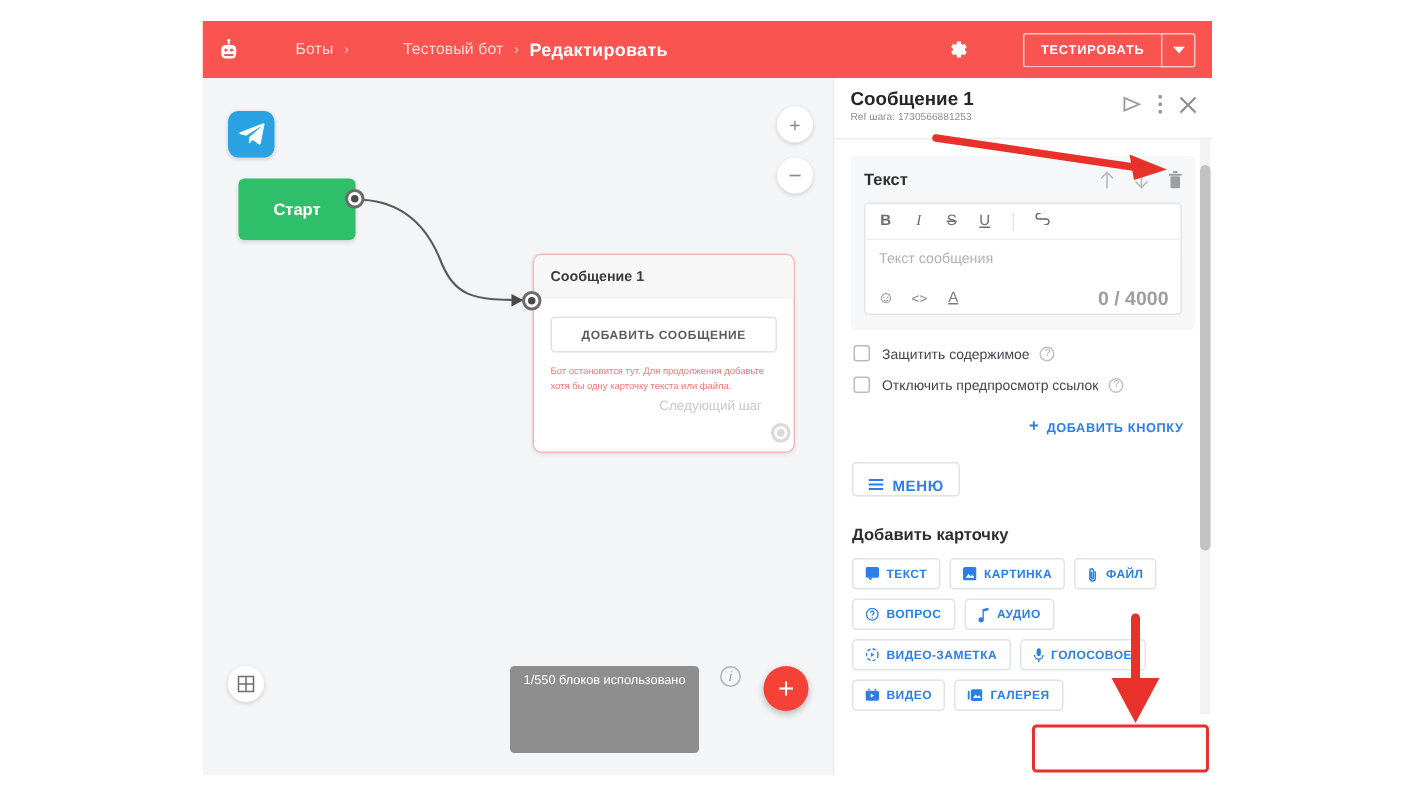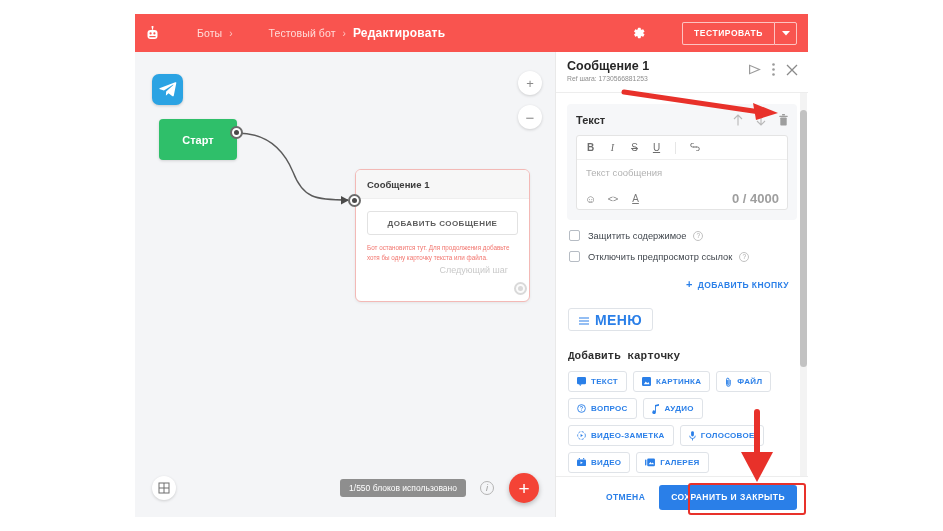--- a/index.html
+++ b/index.html
@@ -160,23 +160,23 @@
     position: absolute; right: 13px;
     width: 24px; height: 24px; border-radius: 50%;
     background: #ffffff; box-shadow: 0 1px 3px rgba(0,0,0,.16);
     display: flex; align-items: center; justify-content: center;
     color: #8a8a8a; font-size: 13px; cursor: pointer; user-select: none;
   }
   .zoom-in { top: 19px; }
   .zoom-out { top: 53px; font-size: 15px; }
 
   .canvas-bottom {
-    position: absolute; left: 0; bottom: 0;
+    position: absolute; left: 0; bottom: 15px;
     width: 420px; height: 58px;
-    display: flex; align-items: center;
+    display: flex; 
   }
   .grid-btn {
     margin-left: 17px; width: 24px; height: 24px; border-radius: 50%;
     background: #ffffff; box-shadow: 0 1px 3px rgba(0,0,0,.16);
     display: flex; align-items: center; justify-content: center;
     cursor: pointer;
   }
   .blocks-pill {
     margin-left: auto;
     background: #8e8e8e; color: #ffffff;
@@ -289,30 +289,30 @@
     margin: 17px 20px 0 0;
   }
   .add-button-link {
     display: flex; align-items: center; gap: 5px;
     color: #2a7fe8; font-size: 8.5px; font-weight: bold;
     letter-spacing: .4px; cursor: pointer;
   }
 
   .menu-btn {
     margin: 18px 0 0 12px;
-    display: inline-flex; align-items: center; gap: 6px;
+    display: inline-flex; align-items: flex-end; gap: 6px;
     height: 23px; padding: 0 10px;
     border: 1px solid #dfe3e8; border-radius: 3px; background: #ffffff;
-    color: #2a7fe8; font-size: 14px; font-weight: bold;
+    color: #2a7fe8; font-size: 10px; font-weight: bold;
     letter-spacing: .4px; cursor: pointer;
   }
 
   .section-title {
     margin: 19px 0 0 12px;
-    font-size: 11px; font-weight: bold; color: #2e2e2e; font-family: Liberation Mono, monospace;
+    font-size: 11px; font-weight: bold; color: #2e2e2e;
   }
   .chips {
     margin: 9px 12px 0 12px;
     display: flex; flex-wrap: wrap; gap: 6px;
   }
   .chip {
     display: inline-flex; align-items: center; gap: 5px;
     height: 21px; padding: 0 8px;
     border: 1px solid #dfe3e8; border-radius: 3px; background: #ffffff;
     color: #2a7fe8; font-size: 8px; font-weight: bold;
@@ -624,24 +624,20 @@
                 </svg>
             </span>
             <span>ГАЛЕРЕЯ</span>
           </span>
         </div>
       </div>
 
       <div class="scroll-track"></div>
       <div class="scroll-thumb"></div>
 
-      <div class="panel-foot">
-        <button class="btn-cancel">ОТМЕНА</button>
-        <button class="btn-save">СОХРАНИТЬ И ЗАКРЫТЬ</button>
-      </div>
     </div>
   </div>
 
   <svg class="anno" style="left:620px; top:88px;" width="165" height="35" viewBox="0 0 165 35">
     <path d="M4 4 L140 24" stroke="#e8312a" stroke-width="5" stroke-linecap="round" fill="none"></path>
     <path d="M158 25 L133 15 L136 32 Z" fill="#e8312a"></path>
   </svg>
 
   <svg class="anno" style="left:735px; top:408px;" width="45" height="78" viewBox="0 0 45 78">
     <path d="M22 4 L22 52" stroke="#e8312a" stroke-width="6" stroke-linecap="round" fill="none"></path>

